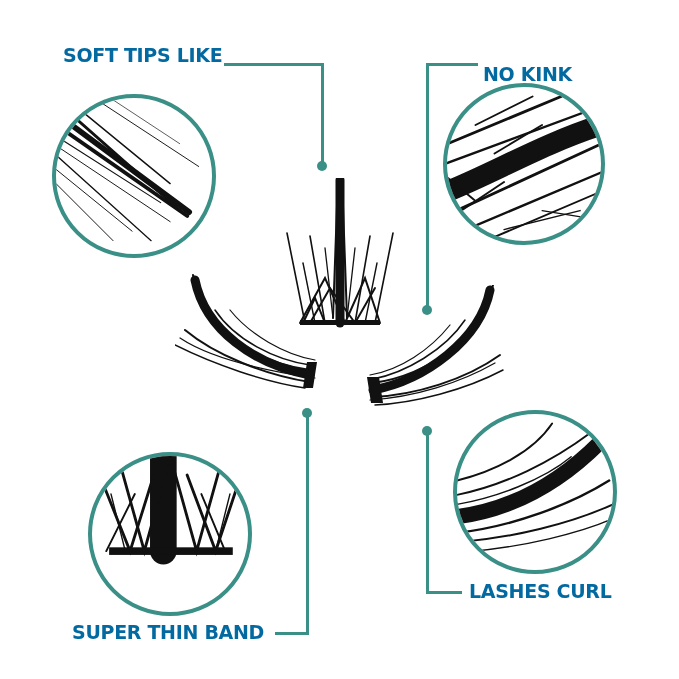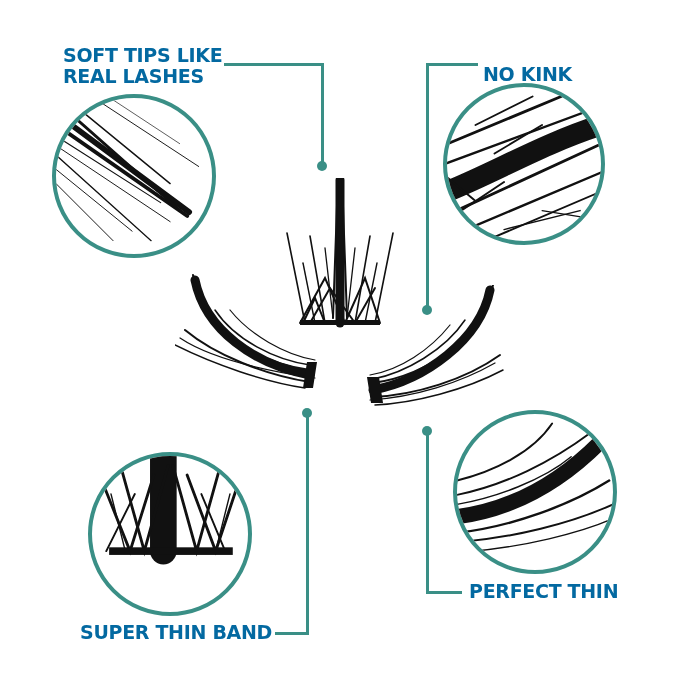--- a/index.html
+++ b/index.html
@@ -12,21 +12,20 @@
   .circle { position: absolute; border: 4px solid #3a8f86; border-radius: 50%;
             overflow: hidden; background: #fff; box-sizing: border-box; }
   .circle svg, .product svg { display: block; width: 100%; height: 100%; }
   .product { position: absolute; }
 </style>
 </head>
 <body>
 
 <div class="label" style="left:63px; top:45px;">
   <div>SOFT TIPS LIKE</div>
-  <div>REAL LASHES</div>
 </div>
 <div class="line" style="left:224px; top:63px; width:100px; height:3px;"></div>
 <div class="line" style="left:321px; top:63px; width:3px; height:102px;"></div>
 <div class="dot" style="left:317px; top:161px;"></div>
 
 <div class="circle" style="left:52px; top:94px; width:164px; height:164px;">
   <svg viewBox="0 0 164 164">
     <g stroke="#111" fill="none" stroke-linecap="round">
       <path d="M5 20 L140 120" stroke-width="6"></path>
       <path d="M0 28 L138 124" stroke-width="4"></path>
@@ -115,21 +114,21 @@
       <path d="M85 40 C65 65 35 85 5 90" stroke-width="1.2"></path>
       <path d="M130 78 C95 98 50 112 5 115" stroke-width="1.2"></path>
     </g>
     <path d="M2 92 L14 92 L18 118 L6 118 Z" fill="#111"></path>
   </svg>
 </div>
 
 <div class="line" style="left:306px; top:412px; width:3px; height:222px;"></div>
 <div class="dot" style="left:302px; top:408px;"></div>
 <div class="line" style="left:275px; top:632px; width:34px; height:3px;"></div>
-<div class="label" style="left:80px; top:622px;">SUPER THIN BAND</div>
+<div class="label" style="left:72px; top:622px;">SUPER THIN BAND</div>
 
 <div class="circle" style="left:88px; top:452px; width:164px; height:164px;">
   <svg viewBox="0 0 164 164">
     <g stroke="#111" fill="none" stroke-linecap="round">
       <path d="M75 0 L75 100" stroke-width="28"></path>
       <path d="M10 25 L40 100 L65 20" stroke-width="3"></path>
       <path d="M30 10 L55 100 L80 10" stroke-width="3"></path>
       <path d="M85 10 L110 100 L135 10" stroke-width="3"></path>
       <path d="M100 20 L130 100 L155 25" stroke-width="3"></path>
       <path d="M15 100 L45 40" stroke-width="2"></path>
@@ -137,21 +136,21 @@
       <path d="M20 40 L35 100" stroke-width="1.5"></path>
       <path d="M145 40 L130 100" stroke-width="1.5"></path>
     </g>
     <rect x="18" y="96" width="130" height="8" fill="#111"></rect>
   </svg>
 </div>
 
 <div class="line" style="left:426px; top:430px; width:3px; height:164px;"></div>
 <div class="dot" style="left:422px; top:426px;"></div>
 <div class="line" style="left:426px; top:591px; width:36px; height:3px;"></div>
-<div class="label" style="left:469px; top:581px;">PERFECT THIN</div>
+<div class="label" style="left:469px; top:581px;">LASHES CURL</div>
 
 <div class="circle" style="left:453px; top:410px; width:164px; height:164px;">
   <svg viewBox="0 0 164 164">
     <g stroke="#111" fill="none" stroke-linecap="round">
       <path d="M0 108 C60 100 110 70 150 30" stroke-width="16"></path>
       <path d="M0 70 C40 60 80 40 100 10" stroke-width="2"></path>
       <path d="M0 85 C50 75 100 50 140 20" stroke-width="2"></path>
       <path d="M0 125 C60 118 120 95 160 70" stroke-width="2.5"></path>
       <path d="M0 135 C60 130 120 115 164 95" stroke-width="2"></path>
       <path d="M10 145 C70 140 130 125 164 110" stroke-width="1.5"></path>

